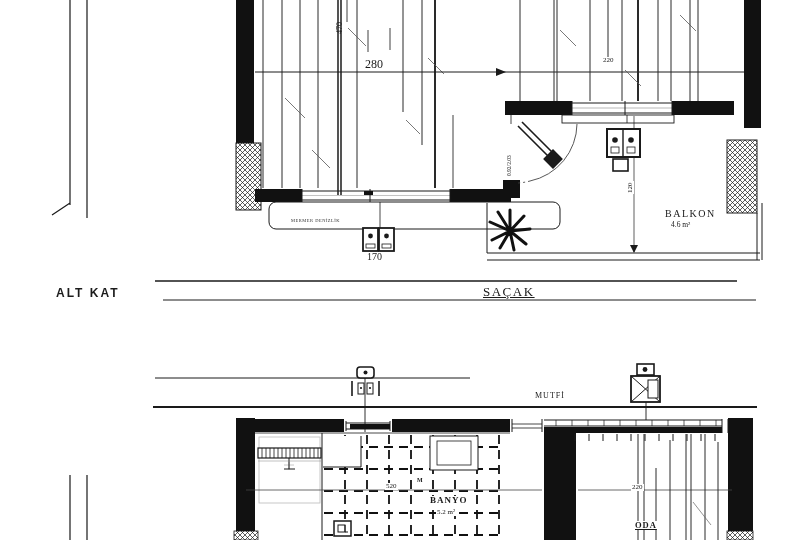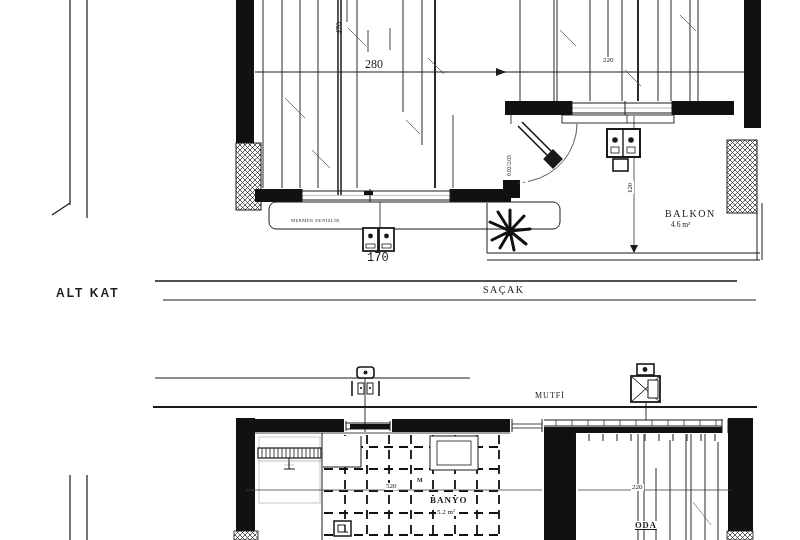--- a/index.html
+++ b/index.html
@@ -224,35 +224,35 @@
 
     <g stroke="#2a2a2a" stroke-width="1" fill="none">
       <path d="M638,434 V540 M644,434 V540 M656,468 V540 M670,440 V540 M686,434 V540 M691,434 V540 M705,434 V540 M718,442 V540"></path>
       <path d="M693,502 L711,525" stroke="#666" stroke-width="0.7"></path>
     </g>
   </g>
 </svg>
 
 <div class="lbl title" style="left:56px;top:287px;font-size:12px;letter-spacing:2px;">ALT KAT</div>
 
-<div class="lbl" style="left:483px;top:285px;font-size:10px;letter-spacing:1.5px;">SAÇAK</div>
+<div class="lbl" style="left:483px;top:285px;font-size:13px;letter-spacing:1.5px;text-decoration:underline;">SAÇAK</div>
 
 <div class="lbl" style="left:487px;top:392px;font-size:8px;letter-spacing:1px;padding-left:48px;">MUTFİ</div>
 
 <div class="lbl" style="left:665px;top:209px;font-size:10px;letter-spacing:1.5px;">BALKON</div>
 <div class="lbl" style="left:671px;top:221px;font-size:7.5px;">4.6 m²</div>
 
 <div class="lbl dim" style="left:364px;top:58px;font-size:12px;">280</div>
 <div class="lbl dim" style="left:602px;top:57px;font-size:7px;">220</div>
 <div class="lbl rot" style="left:336px;top:34px;font-size:8px;">470</div>
 <div class="lbl rot" style="left:507px;top:176px;font-size:5.5px;">0.92/2.03</div>
 
 <div class="lbl" style="left:291px;top:219px;font-size:4.5px;letter-spacing:0.5px;color:#333;">MERMER DENİZLİK</div>
 
-<div class="lbl" style="left:367px;top:252px;font-size:12px;font-family:Liberation Mono, monospace;">170</div>
+<div class="lbl" style="left:367px;top:252px;font-size:10px;">170</div>
 <div class="lbl rot dim" style="left:627px;top:194px;font-size:7px;">120</div>
 
 <div class="lbl dim" style="left:385px;top:483px;font-size:7px;">520</div>
 <div class="lbl" style="left:417px;top:477px;font-size:6px;font-weight:bold;">M</div>
 <div class="lbl dim" style="left:429px;top:496px;font-size:9px;font-weight:bold;letter-spacing:1px;">BANYO</div>
 <div class="lbl dim" style="left:436px;top:509px;font-size:7px;text-align:right;">5.2 m²</div>
 
 <div class="lbl dim" style="left:631px;top:484px;font-size:7px;">220</div>
 <div class="lbl dim" style="left:634px;top:521px;font-size:8.5px;font-weight:bold;letter-spacing:1px;text-decoration:underline;">ODA</div>
 

